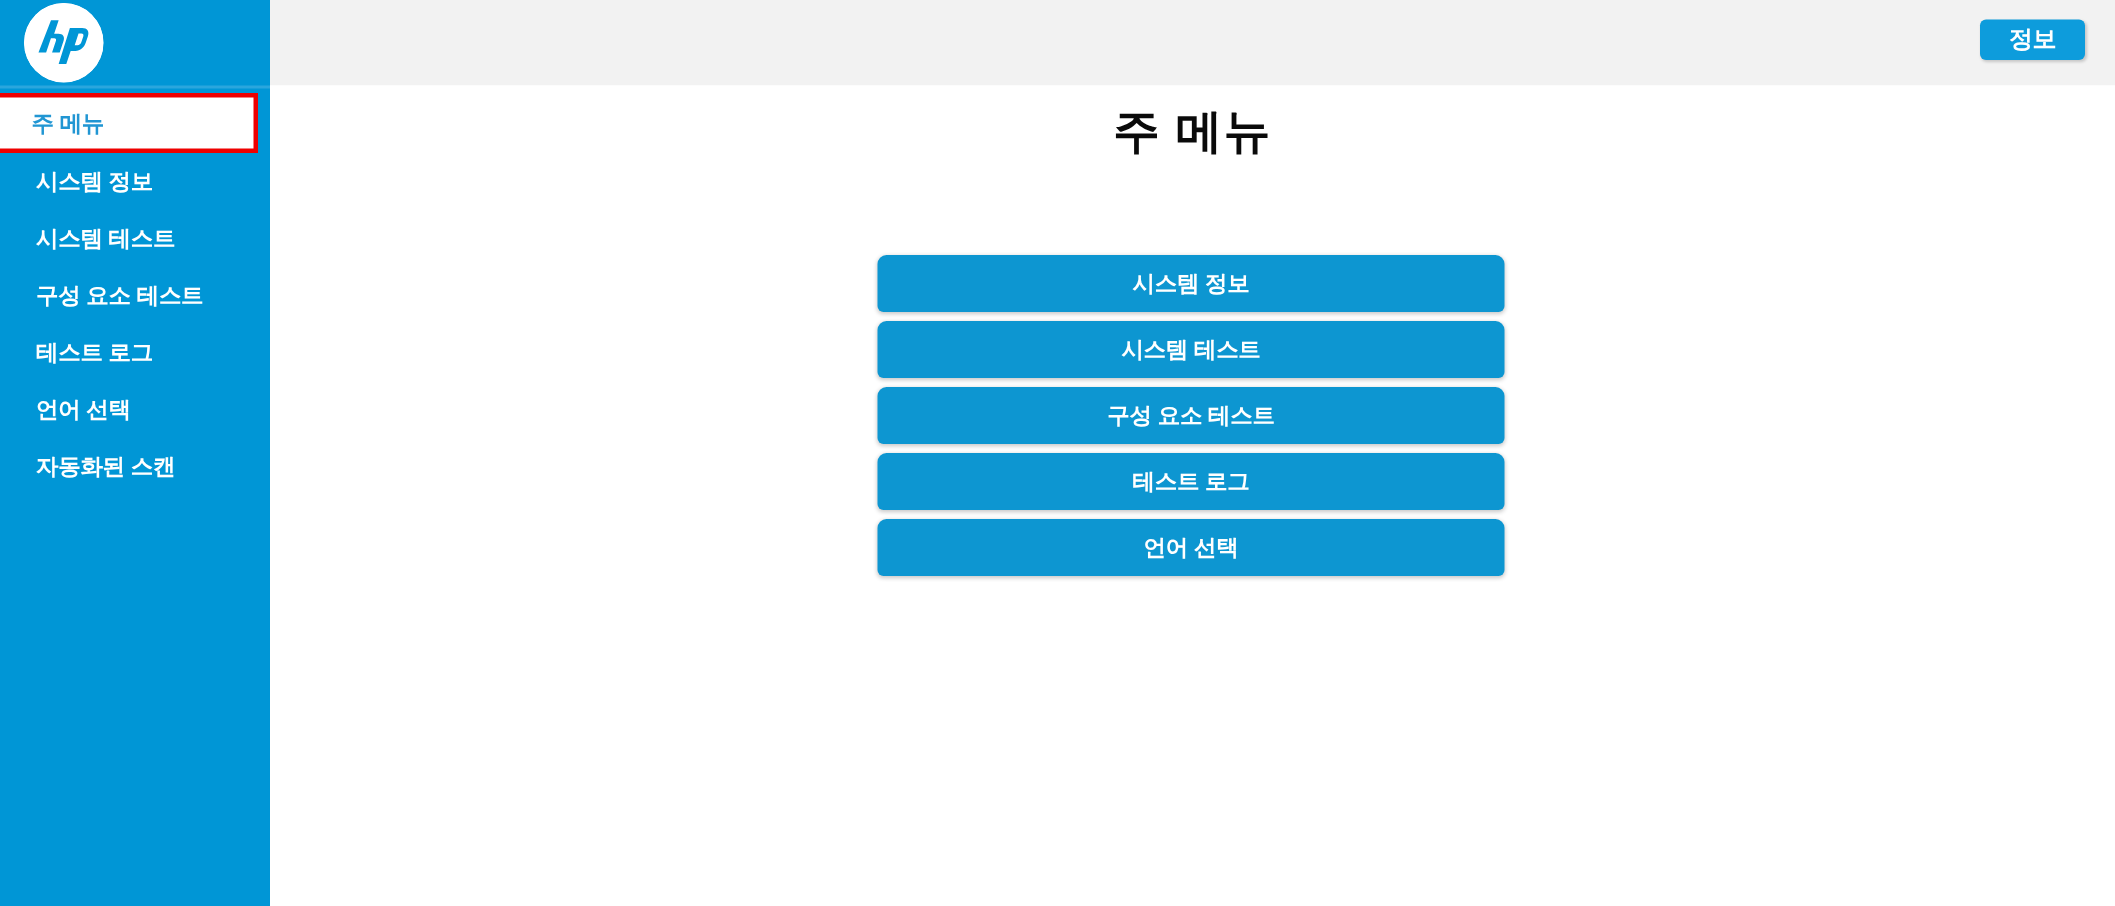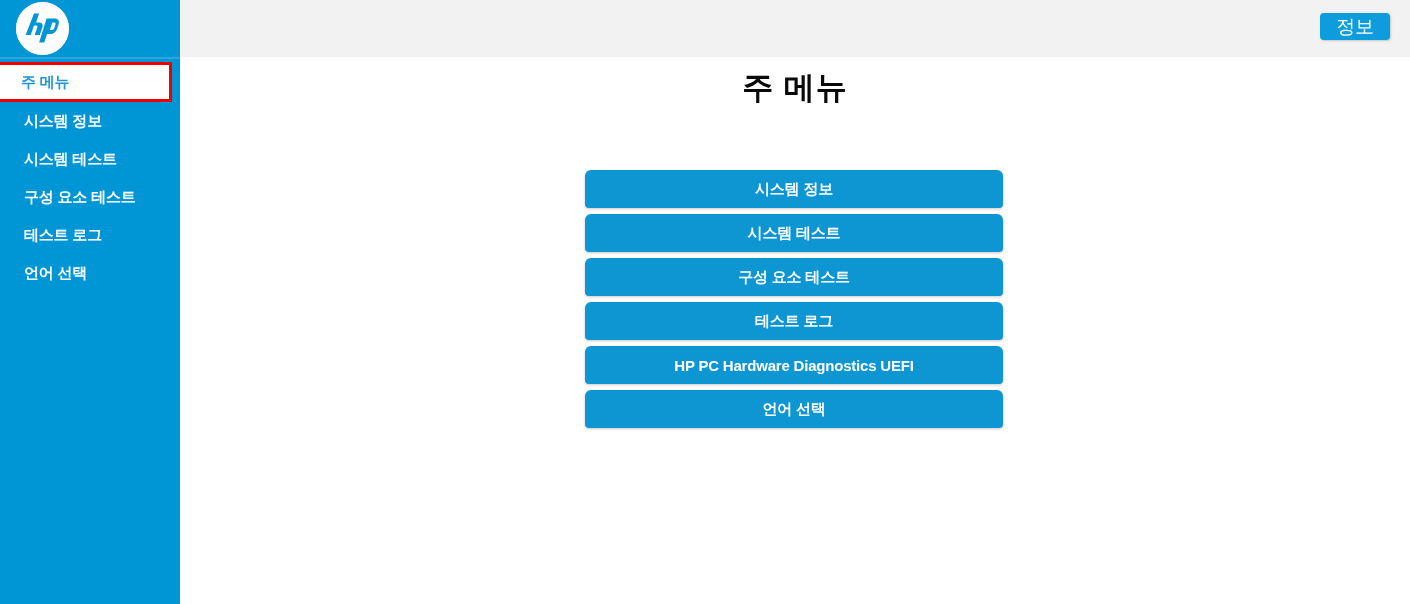--- a/index.html
+++ b/index.html
@@ -83,22 +83,22 @@
   }
   #info-button {
     position: absolute;
     right: 20px; top: 13px;
     width: 70px; height: 27px;
     background: #0d9cdc;
     border: none;
     border-radius: 4px 4px 4px 4px;
     color: #ffffff;
     font-family: "Liberation Sans", sans-serif;
-    font-size: 19px;
-    font-weight: normal;
+    font-size: 16px;
+    font-weight: bold;
     letter-spacing: -0.3px;
     cursor: pointer;
     box-shadow: 1px 1px 2px rgba(0,0,0,0.18);
   }
 
   
   #main {
     position: absolute;
     left: 180px; top: 57px;
     width: 1230px;
@@ -174,33 +174,35 @@
       </div>
       <div class="side-item">
         <span>구성 요소 테스트</span>
       </div>
       <div class="side-item">
         <span>테스트 로그</span>
       </div>
       <div class="side-item">
         <span>언어 선택</span>
       </div>
+      <div class="side-item">
+        <span>자동화된 스캔</span>
+      </div>
     </div>
   </div>
 
   <div id="header">
     <button id="info-button">정보</button>
   </div>
 
   <div id="main">
     <div id="page-title">주 메뉴</div>
 
     <div id="menu-buttons">
       <button class="menu-button">시스템 정보</button>
       <button class="menu-button">시스템 테스트</button>
       <button class="menu-button">구성 요소 테스트</button>
       <button class="menu-button">테스트 로그</button>
-      <button class="menu-button">HP PC Hardware Diagnostics UEFI</button>
       <button class="menu-button">언어 선택</button>
     </div>
   </div>
 
 </div>
 
 </body></html>

